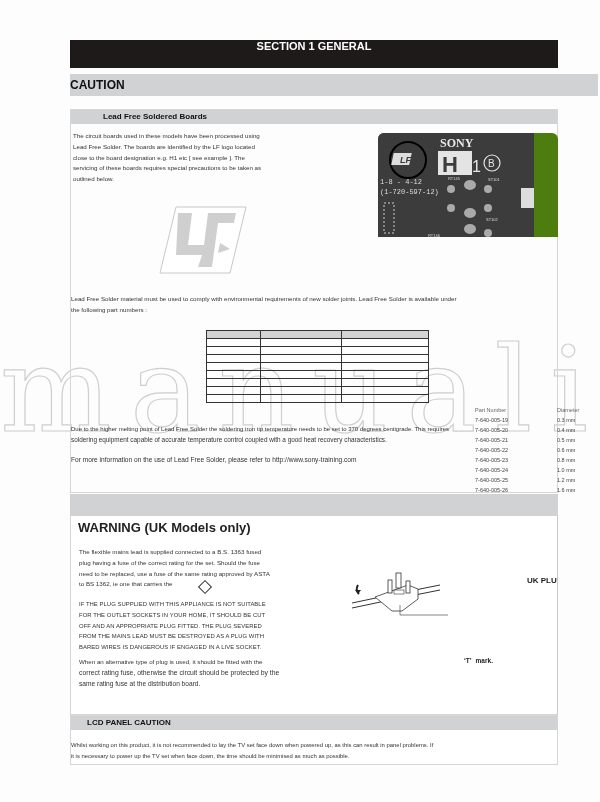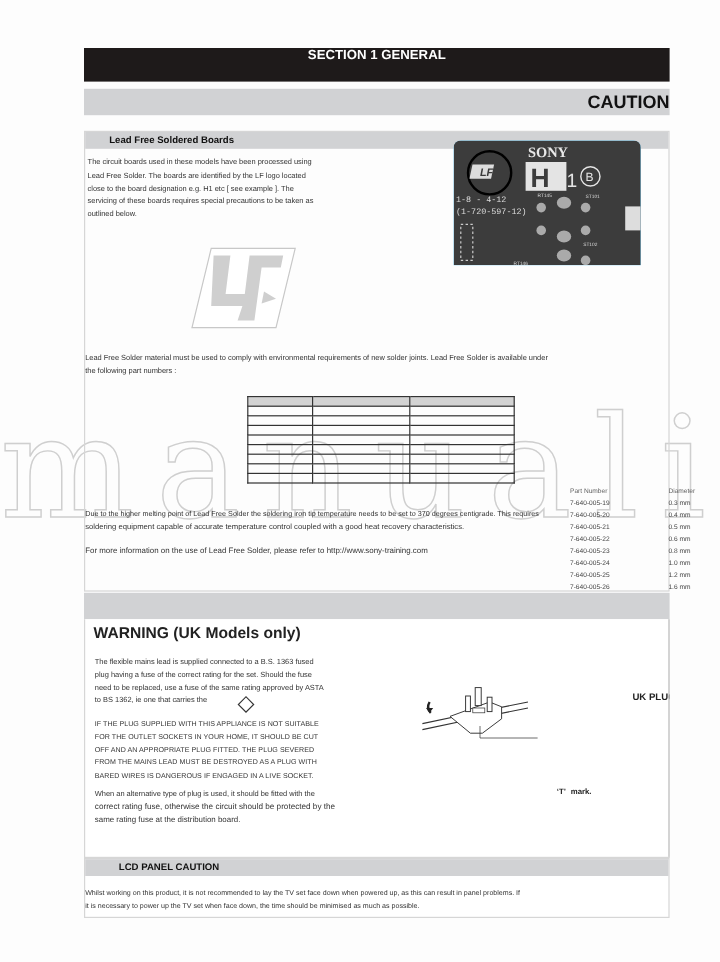--- a/index.html
+++ b/index.html
@@ -1,28 +1,28 @@
 <!DOCTYPE html>
 <html><head>
 <meta charset="utf-8">
 <style>
   html, body { margin:0; padding:0; background:#fdfdfd; }
   body { width:600px; height:802px; position:relative; overflow:hidden; font-family:"Liberation Sans", sans-serif; color:#222; }
   .bar-black { position:absolute; left:70px; top:40px; width:488px; height:28px; background:#1e1a1a; color:#fff; font-weight:bold; font-size:11px; display:flex; justify-content:center; }
-  .bar-grey { position:absolute; left:70px; top:74px; width:488px; height:22px; background:#d1d2d4; color:#111; font-weight:bold; font-size:15px; display:flex; align-items:center; justify-content:flex-end; }
+  .bar-grey { position:absolute; left:70px; top:74px; width:528px; height:22px; background:#d1d2d4; color:#111; font-weight:bold; font-size:12px; display:flex; align-items:center; justify-content:flex-start; }
   .panel { position:absolute; left:70px; width:486px; border:1px solid #d6d6d6; background:#fff; }
-  .panel-head { background:#d1d2d4; height:14px; font-size:8px; font-weight:bold; padding-left:20px; line-height:14px; color:#111; }
+  .panel-head { background:#d1d2d4; height:14px; font-size:8px; font-weight:bold; padding-left:32px; line-height:14px; color:#111; }
   .txt { position:absolute; font-size:6.2px; line-height:10.8px; color:#333; }
   .caps { position:absolute; font-size:5.9px; line-height:10.8px; color:#333; letter-spacing:0.05px; }
   table.parts { border-collapse:collapse; position:absolute; left:206px; top:330px; width:223px; }
   table.parts td { border:1px solid #333; height:7px; padding:0; }
   table.parts tr.hdr td { background:#d3d3d3; }
   .watermark { position:absolute; left:0; top:345px; width:518px; height:90px; font-family:"DejaVu Serif", serif; font-size:118px; line-height:90px; color:transparent; -webkit-text-stroke:1.2px #cfcfcf; letter-spacing:18px; white-space:nowrap; pointer-events:none; }
   .col-list { position:absolute; font-size:5.5px; line-height:10px; color:#444; }
-  .board { position:absolute; left:378px; top:117px; width:156px; height:104px; background:#7dd3fc; border-radius:6px 6px 0 0; overflow:hidden; }
+  .board { position:absolute; left:378px; top:133px; width:180px; height:104px; background:#4d7c0f; border-radius:6px 6px 0 0; overflow:hidden; }
   .divider-v { position:absolute; width:1px; background:#c9c9c9; }
 </style>
 </head>
 <body>
 
 <div class="watermark">manuali</div>
 
 <div class="bar-black">
   <span>SECTION 1 GENERAL</span>
 </div>
@@ -210,18 +210,18 @@
   </svg>
 </div>
 <div style="position:absolute; left:527px; top:576px; font-size:8px; font-weight:bold; color:#222; white-space:nowrap; width:31px; overflow:hidden;">UK PLUG \</div>
 <div class="divider-v" style="left:557px; top:516px; height:198px;"></div>
 
 <div style="position:absolute; left:464px; top:657px; font-size:6.5px; color:#222;">
   <span style="font-weight:bold; margin-right:4px;">‘T’</span><span style="font-weight:bold;">mark.</span>
 </div>
 
 <div class="panel" style="top:715px; height:48px;">
-  <div class="panel-head" style="padding-left:28px;">LCD PANEL CAUTION</div>
+  <div class="panel-head" style="padding-left:16px;">LCD PANEL CAUTION</div>
 </div>
 <div class="txt" style="left:71px; top:740px; width:486px; font-size:5.9px; line-height:11px;">
   <div>Whilst working on this product, it is not recommended to lay the TV set face down when powered up, as this can result in panel problems. If</div>
   <div>it is necessary to power up the TV set when face down, the time should be minimised as much as possible.</div>
 </div>
 
 </body></html>

